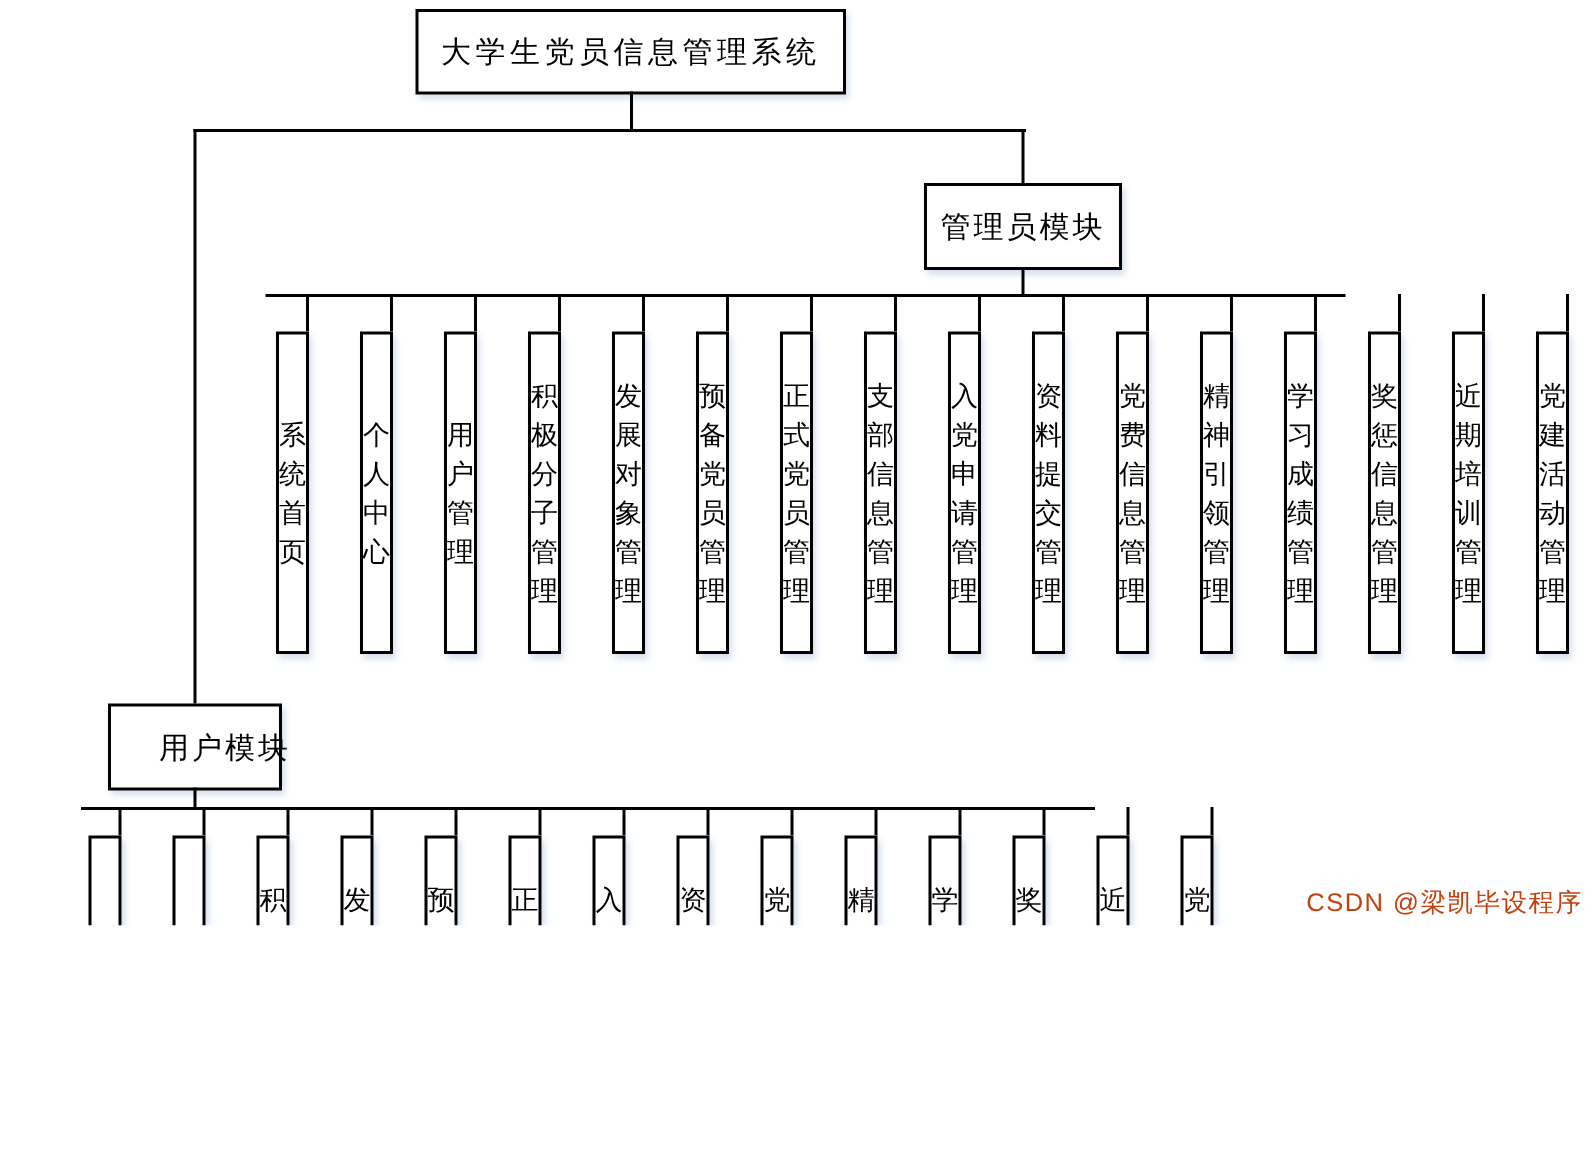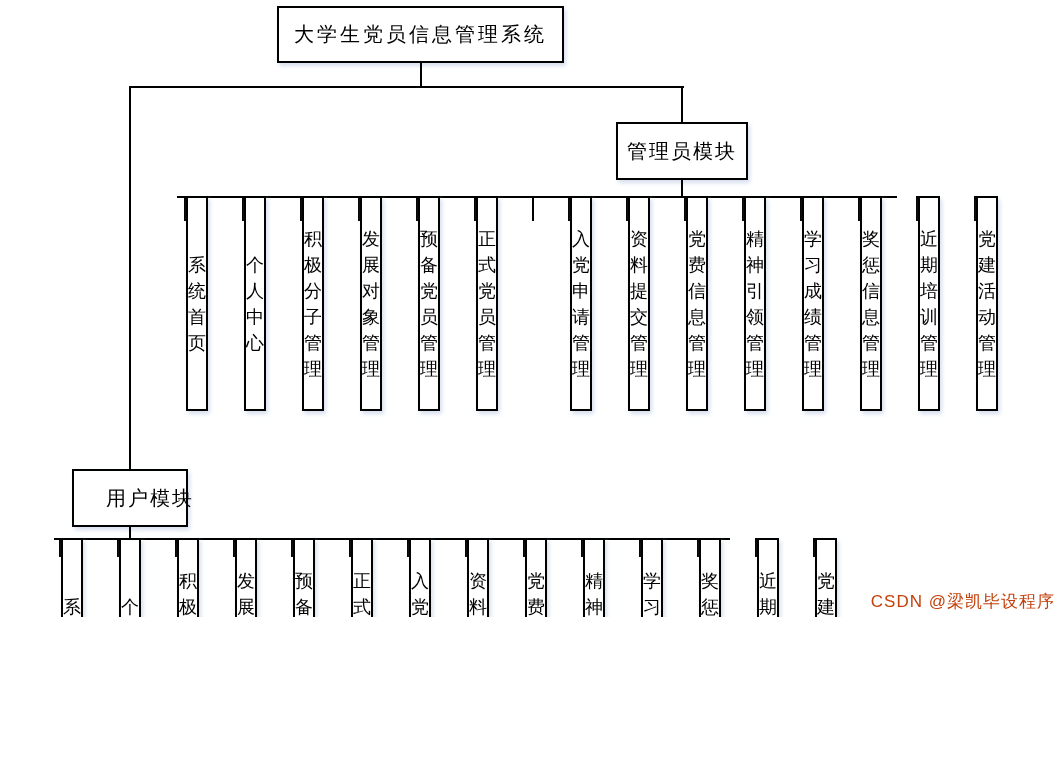--- a/index.html
+++ b/index.html
@@ -12,21 +12,21 @@
     display:flex;align-items:center;justify-content:center;
     box-shadow:2px 3px 4px rgba(193,207,230,0.65);
   }
   .module-label{font-size:20px;letter-spacing:2px;white-space:nowrap;}
   .root-label{font-size:20px;letter-spacing:3px;white-space:nowrap;}
   .vline,.hline{position:absolute;background:#000;}
   .vline{width:2px;}
   .hline{height:2px;}
   .row{position:absolute;display:flex;gap:6px;}
   .bus{position:absolute;top:0;height:2px;background:#000;}
-  .leaf-wrap{display:flex;flex-direction:row;align-items:flex-start;position:relative;padding-left:28px;}
+  .leaf-wrap{display:flex;flex-direction:column;align-items:flex-end;position:relative;padding-left:28px;}
   .row-admin .leaf-wrap{width:42px;}
   .row-user  .leaf-wrap{width:46px;}
   .stub{width:2px;background:#000;}
   .row-admin .stub{height:25px;}
   .row-user  .stub{height:19px;}
   .leaf{
     width:100%;height:215px;background:#ffffff;border:2px solid #000;box-sizing:border-box;
     display:flex;align-items:center;justify-content:center;
     box-shadow:2px 3px 4px rgba(193,207,230,0.65);
   }
@@ -69,20 +69,26 @@
     </div>
     <div class="leaf-wrap">
       <div class="stub"></div>
       <div class="leaf">
         <span class="vtext">个人中心</span>
       </div>
     </div>
     <div class="leaf-wrap">
       <div class="stub"></div>
       <div class="leaf">
+        <span class="vtext">用户管理</span>
+      </div>
+    </div>
+    <div class="leaf-wrap">
+      <div class="stub"></div>
+      <div class="leaf">
         <span class="vtext">积极分子管理</span>
       </div>
     </div>
     <div class="leaf-wrap">
       <div class="stub"></div>
       <div class="leaf">
         <span class="vtext">发展对象管理</span>
       </div>
     </div>
     <div class="leaf-wrap">
@@ -92,20 +98,23 @@
       </div>
     </div>
     <div class="leaf-wrap">
       <div class="stub"></div>
       <div class="leaf">
         <span class="vtext">正式党员管理</span>
       </div>
     </div>
     <div class="leaf-wrap">
       <div class="stub"></div>
+      <div class="leaf">
+        <span class="vtext">支部信息管理</span>
+      </div>
     </div>
     <div class="leaf-wrap">
       <div class="stub"></div>
       <div class="leaf">
         <span class="vtext">入党申请管理</span>
       </div>
     </div>
     <div class="leaf-wrap">
       <div class="stub"></div>
       <div class="leaf">

